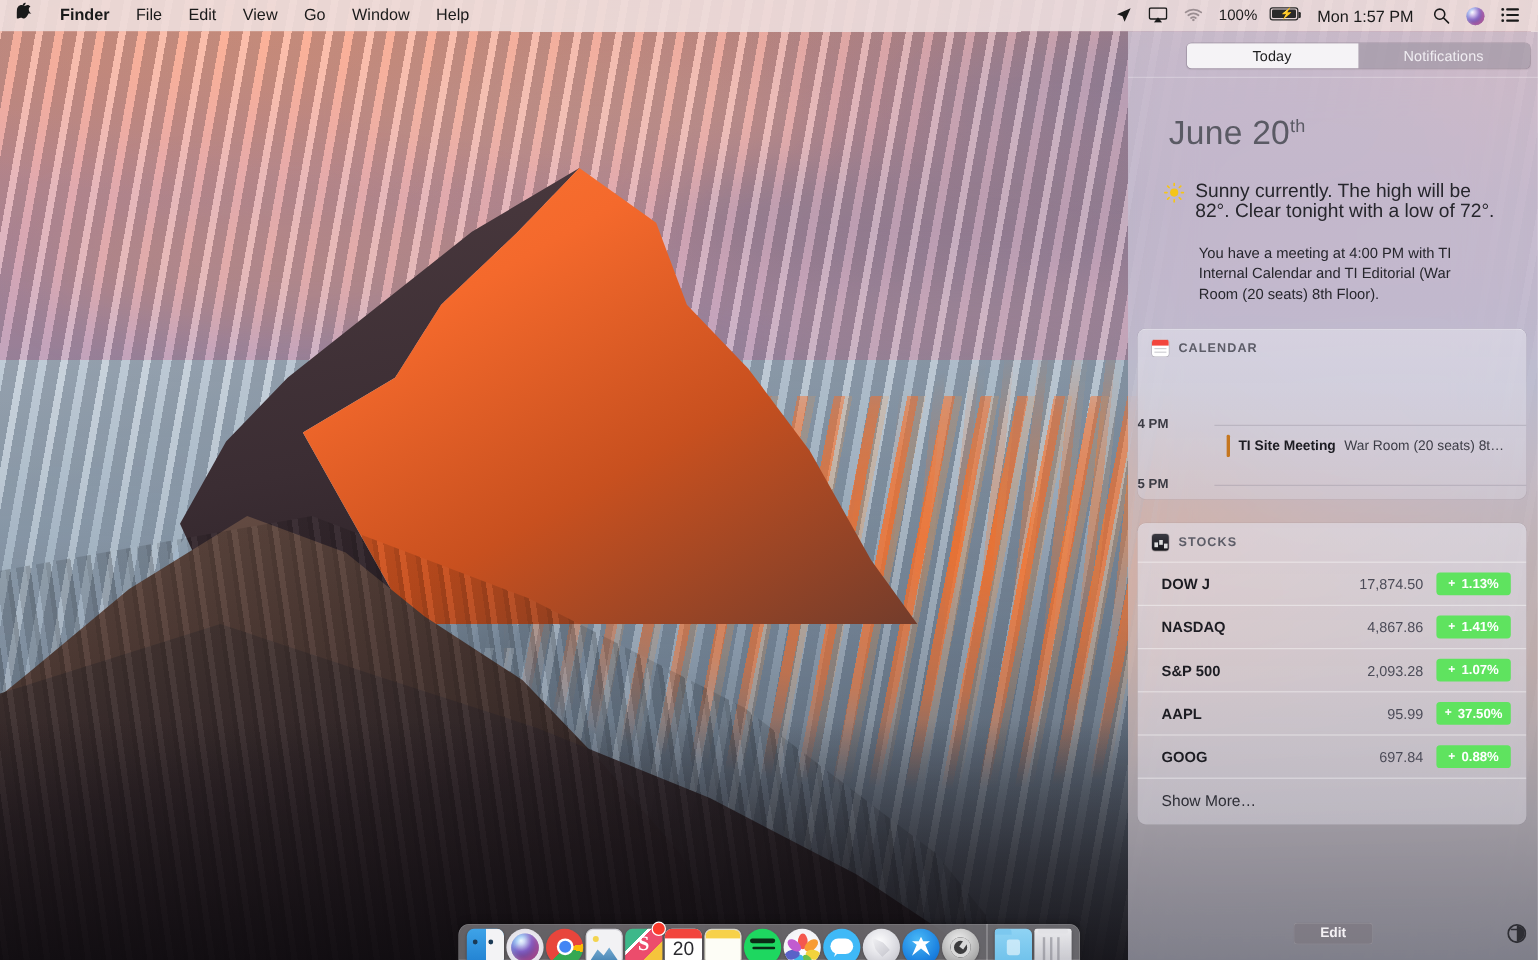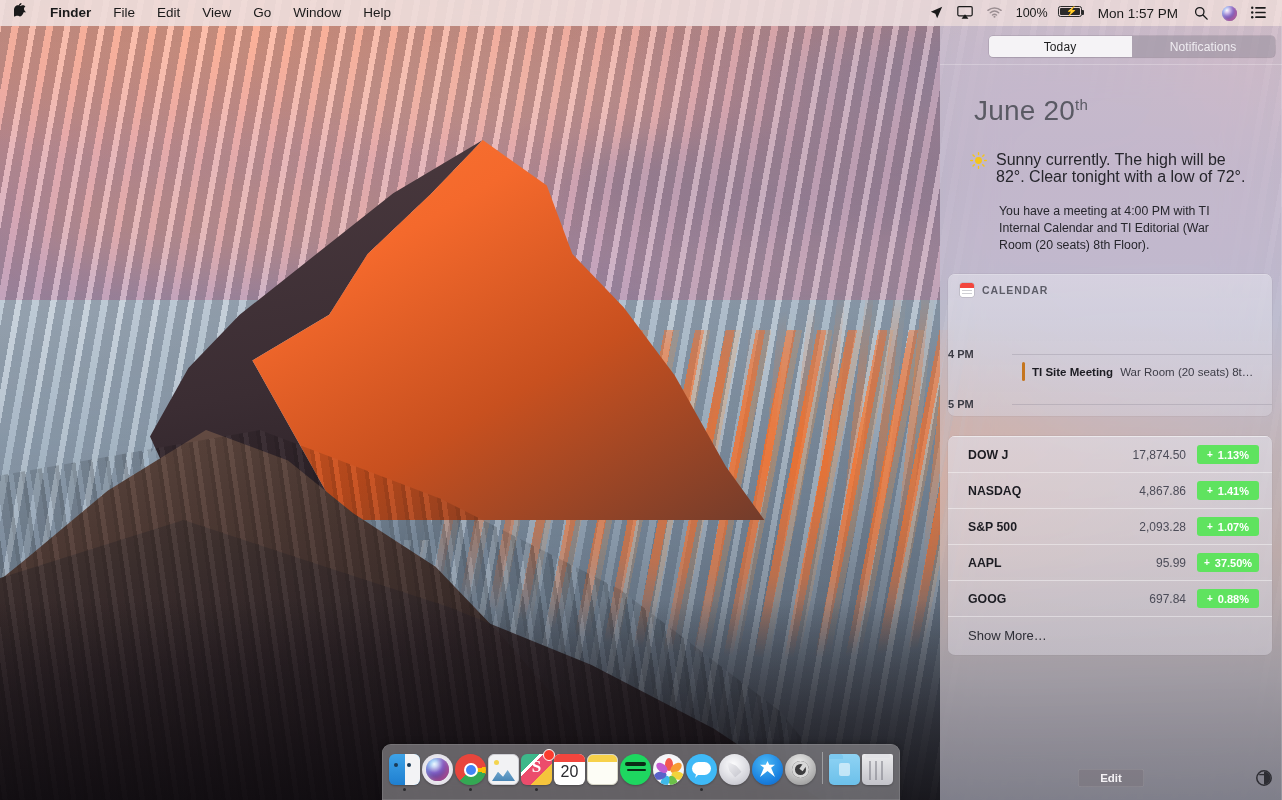--- a/index.html
+++ b/index.html
@@ -266,26 +266,26 @@
     font-size:11.5px; color:#f4f1f4; font-weight:bold;
   }
   .nc-corner {
     position:absolute; right:10px; top:50%; transform:translateY(-50%);
     width:16px; height:16px;
   }
 
   
   #dock {
     position:absolute; left:50%; transform:translateX(-50%);
-    bottom:0; height:56px;
+    bottom:0; height:30px;
     background:rgba(150,148,152,.62);
     backdrop-filter:blur(18px) saturate(150%);
     border-radius:9px 9px 0 0;
     box-shadow:0 0 0 .5px rgba(255,255,255,.22) inset, 0 -1px 6px rgba(0,0,0,.25);
-    display:flex; align-items:center; padding:0 6px 2px 6px;
+    display:flex; align-items:flex-start; padding:0 6px 2px 6px;
     z-index:30;
   }
   .dock-item {
     position:relative; width:33px; height:41px;
     display:flex; flex-direction:column; align-items:center; justify-content:flex-end;
     padding-bottom:1px;
   }
   .dock-icon {
     width:31px; height:31px; border-radius:6px; position:relative; overflow:hidden;
     box-shadow:0 1px 2px rgba(0,0,0,.25);
@@ -577,20 +577,24 @@
         </div>
         <div class="cal-event" style="top:56px;">
           <span class="cal-bar" style="background: rgb(197, 118, 31);"></span>
           <span class="cal-title">TI Site Meeting</span>
           <span class="cal-loc">War Room (20 seats) 8t…</span>
         </div>
       </div>
     </div>
 
     <div class="widget">
+      <div class="widget-head">
+        <span class="stk-icon"></span>
+        <span>STOCKS</span>
+      </div>
       <div class="w-sep"></div>
 
       <div class="stock-row">
         <span class="stock-sym">DOW J</span>
         <span class="stock-price">17,874.50</span>
         <span class="stock-badge" style="background: rgb(95, 227, 95);">
           <span class="sgn">+</span>
           <span>1.13%</span>
         </span>
       </div>

